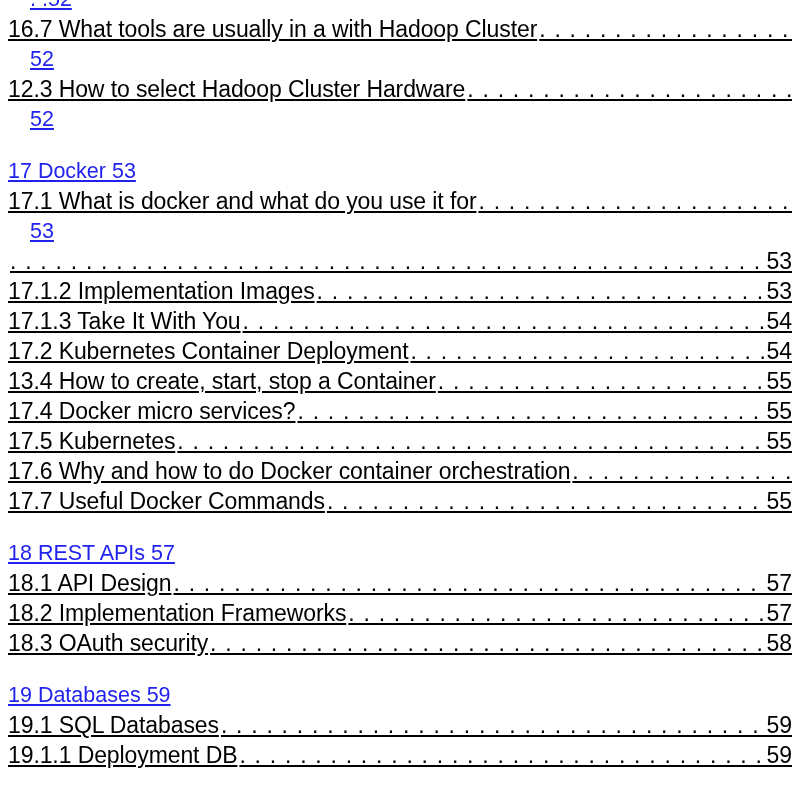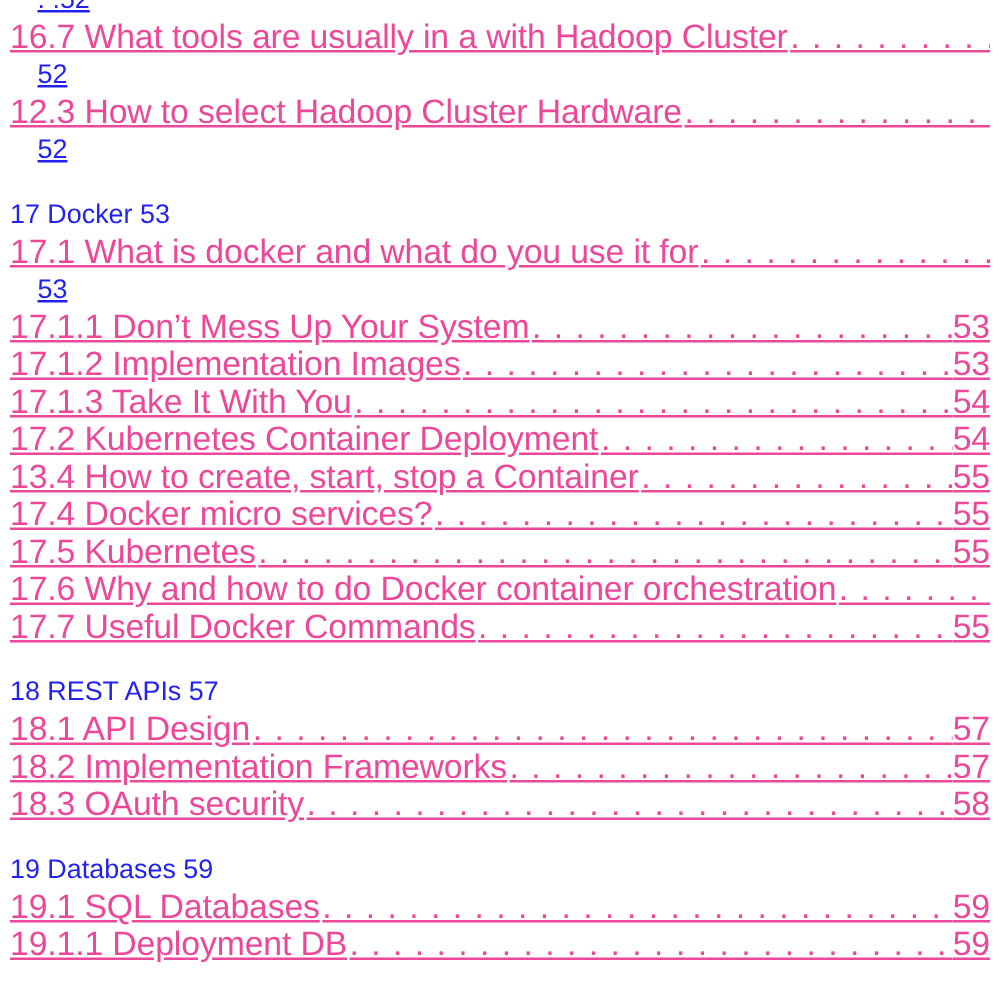--- a/index.html
+++ b/index.html
@@ -21,22 +21,22 @@
     padding: 0;
     box-sizing: border-box;
   }
   .toc {
     position: absolute;
     left: 8px;
     top: -16px;
     width: 784px;
   }
   .entry {
-    color: #ec4899;
-    font-size: 27px;
+    color: #000000;
+    font-size: 23px;
     line-height: 30px;
     letter-spacing: -0.1px;
     white-space: nowrap;
     text-decoration: none;
     display: block;
   }
   .entry .txt {
     text-decoration: underline;
     text-underline-offset: 2px;
   }
@@ -65,20 +65,21 @@
     height: 22px;
   }
   .sec-head {
     color: #2222ee;
     font-size: 21.5px;
     line-height: 30px;
     display: block;
     white-space: nowrap;
   }
   .sec-head span {
+    text-decoration: underline;
     text-underline-offset: 2px;
   }
   .row {
     display: flex;
     align-items: baseline;
   }
   .row .txt { flex: 0 0 auto; }
   .row .leaders {
     flex: 1 1 auto;
     overflow: hidden;
@@ -121,21 +122,20 @@
 
     <div class="entry row">
       <span class="txt">17.1 What is docker and what do you use it for</span>
       <span class="leaders">. . . . . . . . . . . . . . . . . . . . . . . . . . . . . . . . . . . . . . . . . . . . . . . . . . . . . . . . . . . . . . . . . . . . .</span>
     </div>
     <div class="wrapline">
       <span>53</span>
     </div>
 
     <div class="entry row">
-      <span class="txt">17.1.1 Don’t Mess Up Your System</span>
       <span class="leaders">. . . . . . . . . . . . . . . . . . . . . . . . . . . . . . . . . . . . . . . . . . . . . . . . . . . . . . . . . . . . . . . . . . . . .</span>
       <span class="pg">53</span>
     </div>
 
     <div class="entry row">
       <span class="txt">17.1.2 Implementation Images</span>
       <span class="leaders">. . . . . . . . . . . . . . . . . . . . . . . . . . . . . . . . . . . . . . . . . . . . . . . . . . . . . . . . . . . . . . . . . . . . .</span>
       <span class="pg">53</span>
     </div>
 

